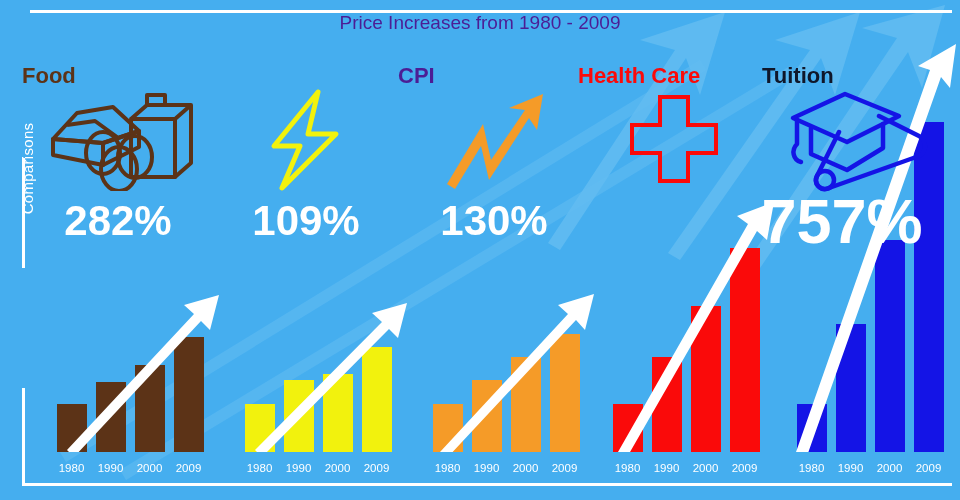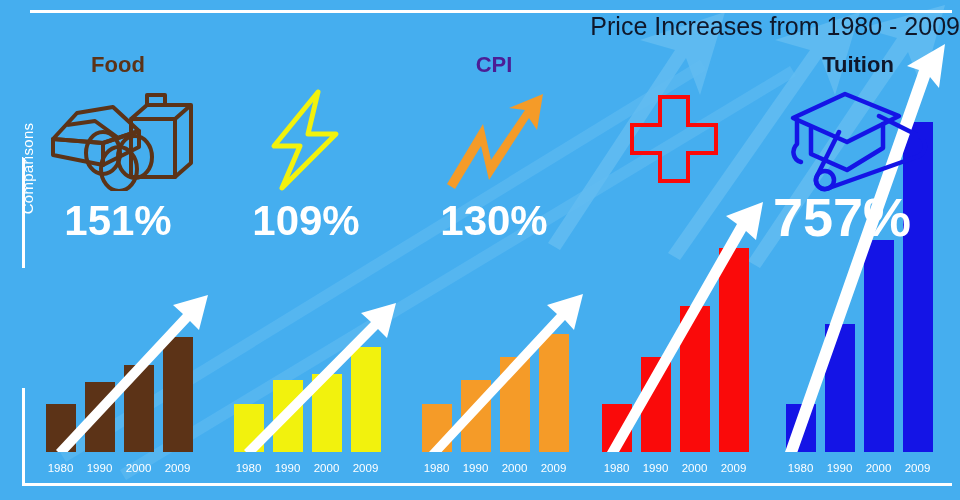--- a/index.html
+++ b/index.html
@@ -33,42 +33,42 @@
   
   .vlabel{
     position:absolute;left:-33px;top:160px;width:120px;
     transform:rotate(-90deg);
     color:#FFFFFF;font-size:15px;letter-spacing:.3px;
     text-align:center;white-space:nowrap;
   }
 
   
   .title{
-    position:absolute;left:0;top:12px;width:960px;text-align:right;
-    color:#0f172a;font-size:25px;
+    position:absolute;left:0;top:12px;width:960px;text-align:center;
+    color:#4c1d95;font-size:19px;
   }
 
   
   .col{position:absolute;top:0;width:192px;height:500px;}
   .cat-name{
-    position:absolute;top:52px;width:100%;text-align:center;
+    position:absolute;top:63px;width:100%;
     font-size:22px;font-weight:bold;white-space:nowrap;
   }
   .icon-box{
     position:absolute;top:88px;left:0;width:100%;height:105px;
     display:flex;align-items:center;justify-content:center;
   }
   .pct{
     position:absolute;top:200px;width:100%;text-align:center;
     color:#FFFFFF;font-size:42px;font-weight:bold;line-height:1;
   }
-  .pct.big{font-size:54px;top:190px;}
-
-  
-  .chart{position:absolute;left:1px;bottom:14px;width:192px;height:330px;}
+  .pct.big{font-size:63px;top:190px;}
+
+  
+  .chart{position:absolute;left:12px;bottom:14px;width:192px;height:330px;}
   .bars{
     position:absolute;left:0;bottom:34px;width:100%;height:290px;
     display:flex;align-items:flex-end;justify-content:center;gap:9px;
   }
   .bar{width:30px;}
   .years{
     position:absolute;left:0;bottom:12px;width:100%;
     display:flex;justify-content:center;gap:9px;
   }
   .yr{width:30px;text-align:center;color:#FFFFFF;font-size:11.5px;}
@@ -110,21 +110,21 @@
           <rect x="88" y="28" width="44" height="58"></rect>
           <path d="M88 28 L104 14 L148 14 L132 28"></path>
           <path d="M132 28 L132 86 L148 72 L148 14"></path>
           <path d="M104 14 L104 4 L122 4 L122 14"></path>
           <ellipse cx="60" cy="62" rx="17" ry="21"></ellipse>
           <ellipse cx="92" cy="66" rx="17" ry="21"></ellipse>
           <ellipse cx="76" cy="78" rx="18" ry="22"></ellipse>
         </g>
       </svg>
     </div>
-    <div class="pct">151%</div>
+    <div class="pct">282%</div>
     <div class="chart">
       <div class="bars">
         <div class="bar" style="height:48px;background:#5C3317"></div>
         <div class="bar" style="height:70px;background:#5C3317"></div>
         <div class="bar" style="height:87px;background:#5C3317"></div>
         <div class="bar" style="height:115px;background:#5C3317"></div>
       </div>
       <svg class="arrow-up" viewBox="0 0 192 290">
         <path d="M33 288 L160 152 L150 143 L185 133 L176 168 L167 159 L40 295 Z" fill="#FFFFFF"></path>
       </svg>
@@ -184,20 +184,21 @@
       <div class="years">
         <div class="yr">1980</div>
         <div class="yr">1990</div>
         <div class="yr">2000</div>
         <div class="yr">2009</div>
       </div>
     </div>
   </div>
 
   <div class="col" style="left:578px">
+    <div class="cat-name" style="color:#FA0A0A">Health Care</div>
     <div class="icon-box">
       <svg width="100" height="100" viewBox="0 0 100 100">
         <path d="M36 6 L64 6 L64 34 L92 34 L92 62 L64 62 L64 90 L36 90 L36 62 L8 62 L8 34 L36 34 Z" fill="none" stroke="#FA0A0A" stroke-width="4"></path>
       </svg>
     </div>
     <div class="chart">
       <div class="bars">
         <div class="bar" style="height:48px;background:#FA0A0A"></div>
         <div class="bar" style="height:95px;background:#FA0A0A"></div>
         <div class="bar" style="height:146px;background:#FA0A0A"></div>

